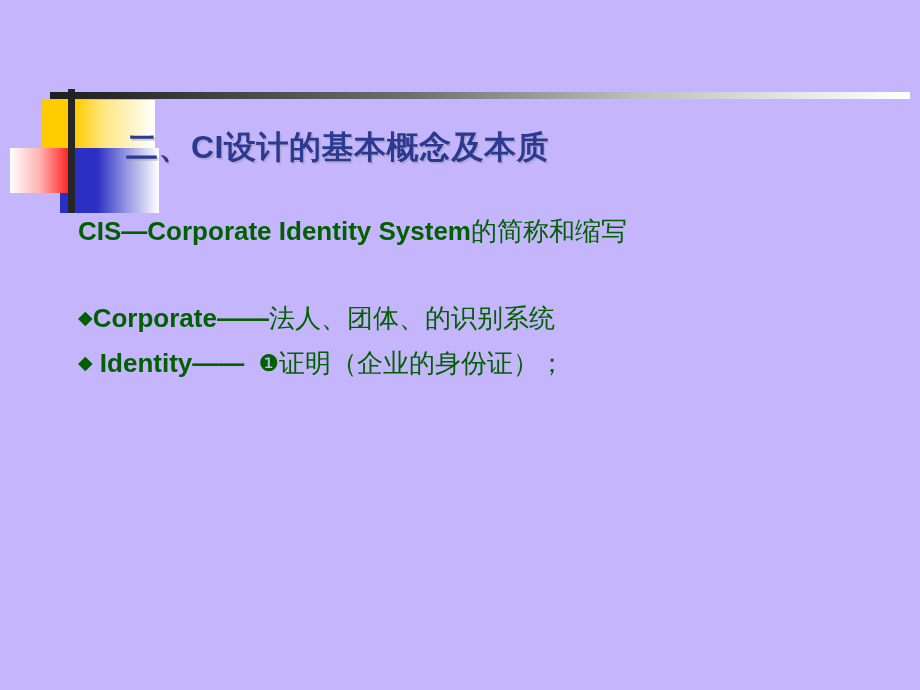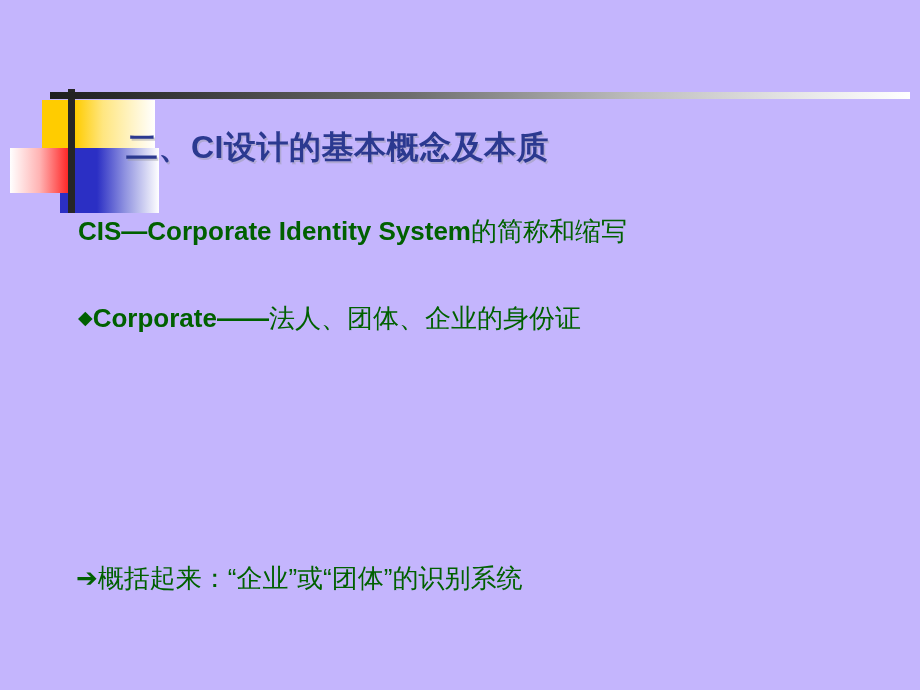--- a/index.html
+++ b/index.html
@@ -189,25 +189,25 @@
 
   <div class="slide-title">二、CI设计的基本概念及本质</div>
 
   <div class="body-area">
 
     <div class="line lead-line">
       <span class="en">CIS—Corporate Identity System</span><span>的简称和缩写</span>
     </div>
 
     <div class="line bullet-line bullet-corporate">
-      <span class="bullet-glyph">◆</span><span class="en-bold">Corporate</span><span class="en-bold">——</span><span>法人、团体、企业的身份证</span>
+      <span class="bullet-glyph">◆</span><span class="en-bold">Corporate</span><span class="en-bold">——</span><span>法人、团体、的识别系统</span>
     </div>
 
-
-
-
-
-    <div class="line concl-line">
-      <span class="arrow-glyph">➔</span><span>概括起来：“企业”或“团体”的识别系统</span>
+    <div class="line bullet-line bullet-identity">
+      <span class="bullet-glyph">◆</span><span class="en-bold"> Identity</span><span class="en-bold">——</span><span class="spacer-md"></span><span class="num-glyph">❶</span><span>证明（企业的身份证）；</span>
     </div>
+
+
+
+
 
   </div>
 </div>
 
 </body></html>

